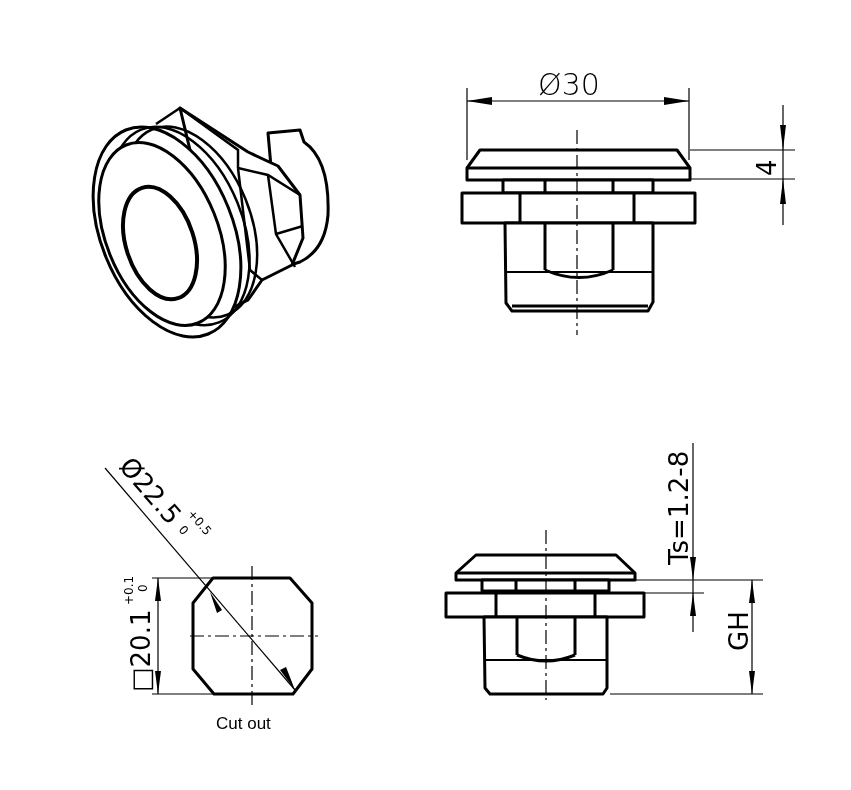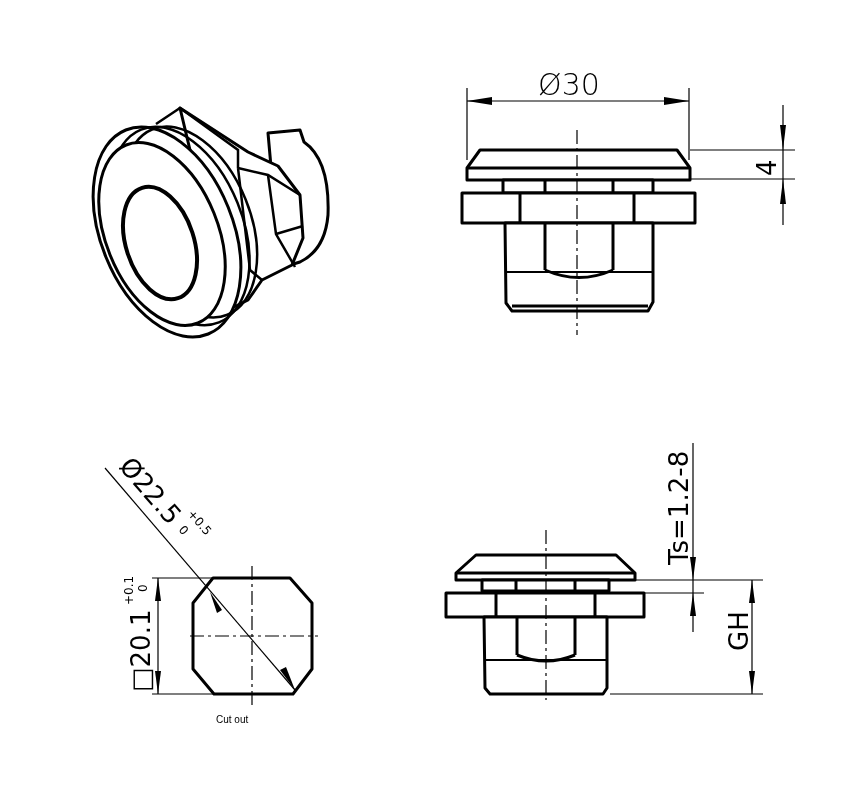--- a/index.html
+++ b/index.html
@@ -4,21 +4,21 @@
 <style>
   html, body { margin: 0; padding: 0; background: #ffffff; }
   body { width: 851px; height: 790px; position: relative; overflow: hidden; font-family: "Liberation Sans", sans-serif; }
   svg { position: absolute; left: 0; top: 0; }
   .thick { stroke: #000; stroke-width: 3; fill: #fff; stroke-linejoin: round; }
   .thin { stroke: #000; stroke-width: 1.2; fill: none; }
   .center { stroke: #000; stroke-width: 1.2; fill: none; stroke-dasharray: 14 4 3 4; }
   .dimtext { font-family: "DejaVu Sans", sans-serif; font-size: 30px; fill: #000; font-weight: 300; }
   .dimtext-sm { font-family: "DejaVu Sans", sans-serif; font-size: 26px; fill: #000; }
   .tol { font-family: "DejaVu Sans", sans-serif; font-size: 12px; fill: #000; }
-  .caption { position: absolute; left: 216px; top: 714px; font-size: 10px; color: #000; font-family: "Liberation Sans", sans-serif; }
+  .caption { position: absolute; left: 216px; top: 714px; font-size: 17px; color: #000; font-family: "Liberation Sans", sans-serif; }
 </style>
 </head>
 <body>
 
 <svg width="851" height="790" viewBox="0 0 851 790">
 
   <g>
 
     <path class="thick" d="M268,133 L300,130 L304,142 Q330,160 328,215 Q325,250 300,262 L280,268 Z"></path>
 

